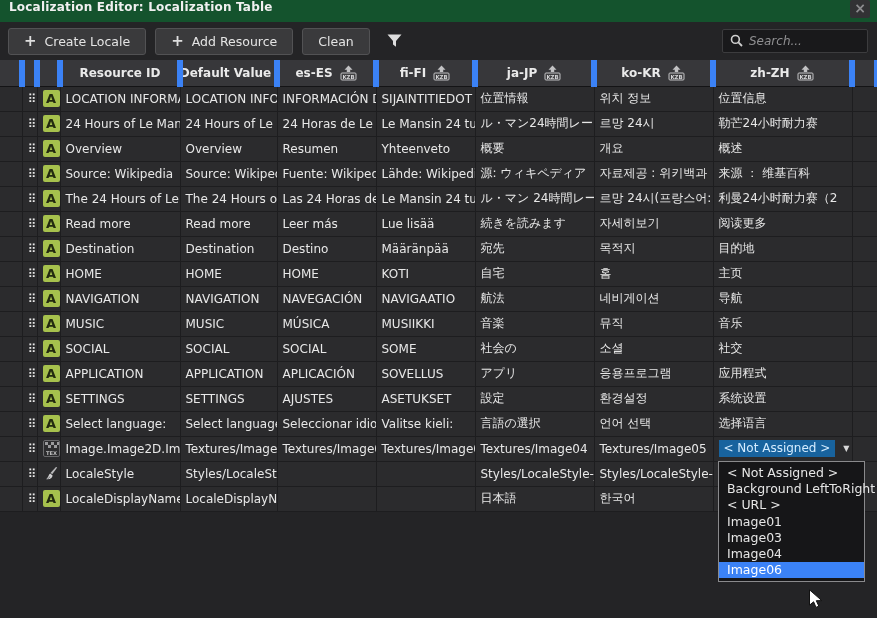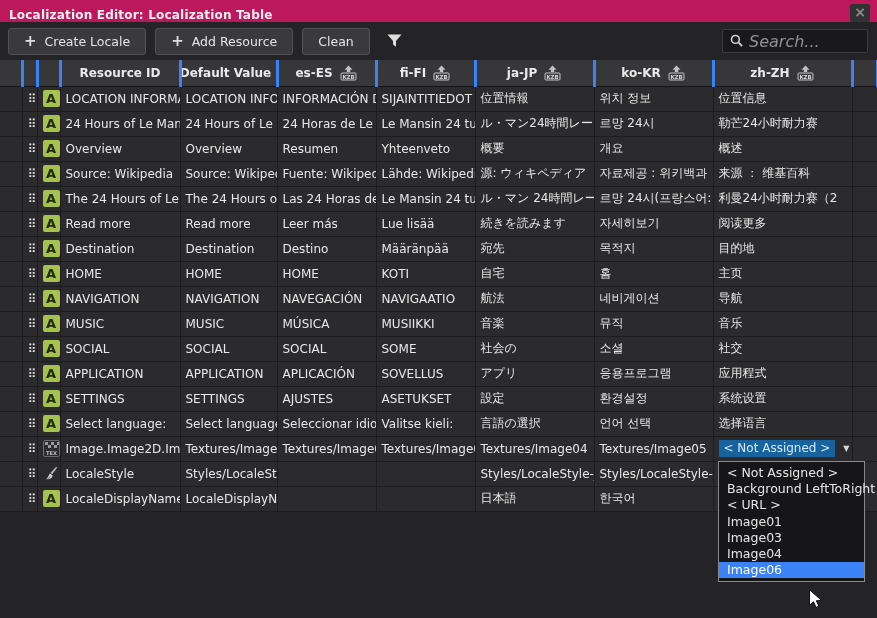--- a/index.html
+++ b/index.html
@@ -3,21 +3,21 @@
 <meta charset="utf-8">
 <style>
   * { margin:0; padding:0; box-sizing:border-box; }
   html,body { background:#111; }
   .window {
     position:relative; width:877px; height:618px; overflow:hidden;
     background:#242426; color:#e9e9e9;
     font-family:"DejaVu Sans","Liberation Sans",sans-serif;
   }
   
-  .titlebar { height:22px; display:flex; align-items:flex-end; padding:0 7px 0 9px; background:#be185d; }
+  .titlebar { height:22px; display:flex; align-items:flex-start; padding:0 7px 0 9px; background:#14532d; }
   .titlebar .title { font-size:12px; font-weight:bold; letter-spacing:.2px; color:#f0f0f0; }
   .close-btn {
     margin-left:auto; width:20px; height:18px; background:#323234; border-radius:2px;
     color:#8d8d8f; font-size:14px; font-weight:bold; text-align:center; line-height:17px; cursor:default;
   }
   
   .toolbar { height:38px; display:flex; align-items:center; padding:0 9px 0 8px; }
   .tbtn {
     display:flex; align-items:center; gap:8px; height:27px; padding:0 15px;
     background:#3a3a3c; border:1px solid #525254; border-radius:3px;
@@ -25,27 +25,27 @@
   }
   .tbtn .plus { font-size:15px; font-weight:bold; line-height:1; color:#dedede; }
   .filter-wrap { margin-left:7px; display:flex; align-items:center; }
   .searchbox {
     margin-left:auto; display:flex; align-items:center; gap:6px;
     width:146px; height:24px; padding:0 7px;
     background:#19191b; border:1px solid #3c3c3e; border-radius:2px;
   }
   .searchbox input {
     flex:1; min-width:0; background:transparent; border:none; outline:none;
-    color:#3b82f6; font-size:16px; font-family:inherit;
+    color:#3b82f6; font-size:12px; font-family:inherit;
   }
   .searchbox input::placeholder { font-style:italic; color:#909092; }
   
   table.loc { position:absolute; top:60px; left:0; width:877px; border-collapse:collapse; table-layout:fixed; }
   table.loc th {
-    height:26px; background:#37373a; border-right:3px solid #3b82f6; border-bottom:1px solid #141416;
+    height:26px; background:#37373a; border-right:6px solid #3b82f6; border-bottom:1px solid #141416;
     font-size:12px; font-weight:bold; color:#eaeaea; overflow:hidden; white-space:nowrap;
   }
   th .hcell { display:flex; align-items:center; justify-content:center; gap:6px; padding:0 3px; }
   table.loc td {
     height:25px; background:#2b2b2d; border-right:1px solid #1d1d1f; border-bottom:1px solid #1d1d1f;
     font-size:12px; color:#e8e8e8; padding:0 2px 0 5px; white-space:nowrap; overflow:hidden;
   }
   td.gutter, td.dragcell, td.iconcell, td.trail { padding:0; text-align:center; }
   td.empty { background:#111113; }
   td.dragcell { color:#86868a; font-size:11px; cursor:grab; }

